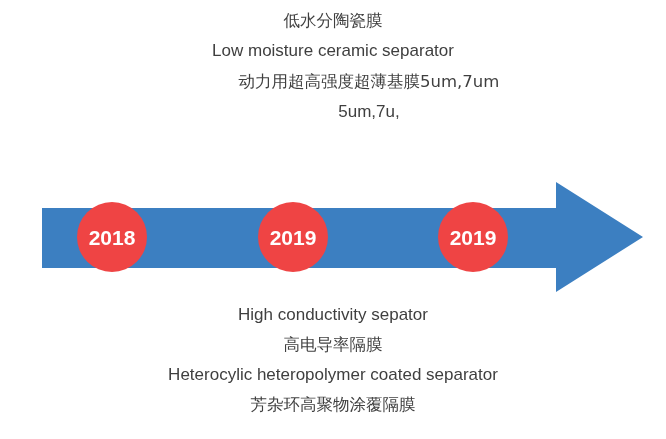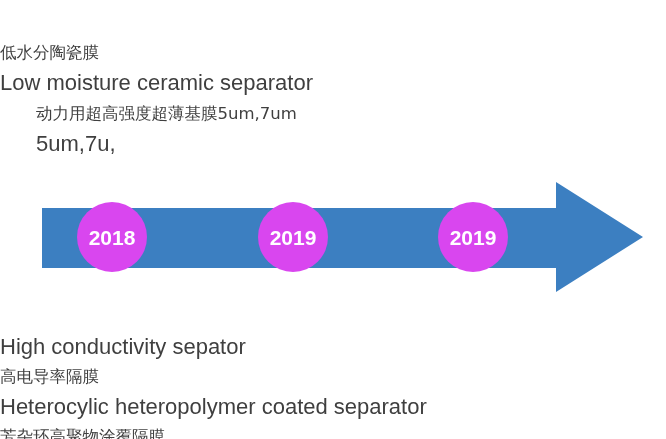--- a/index.html
+++ b/index.html
@@ -17,26 +17,26 @@
     height: 439px;
     background: #ffffff;
     overflow: hidden;
   }
 
   
   .text-block {
     position: absolute;
     left: 0;
     width: 666px;
+    text-align: center;
     color: #3f3f3f;
-    margin-top: 32px;
   }
   .text-line {
     display: block;
-    font-size: 22px;
+    font-size: 17px;
     line-height: 30px;
     white-space: nowrap;
     color: #3f3f3f;
   }
   .text-line.cjk {
     font-family: "DejaVu Sans", "Liberation Sans", sans-serif;
     font-size: 16.5px;
   }
 
   #top-block-a { top: 6px; }
@@ -56,21 +56,21 @@
     width: 606px;
     height: 118px;
   }
 
   
   .milestone {
     position: absolute;
     width: 70px;
     height: 70px;
     border-radius: 50%;
-    background: #d946ef;
+    background: #ef4444;
     display: flex;
     align-items: center;
     justify-content: center;
   }
   .milestone-label {
     color: #ffffff;
     font-size: 21px;
     font-weight: bold;
     letter-spacing: 0px;
     line-height: 1;

